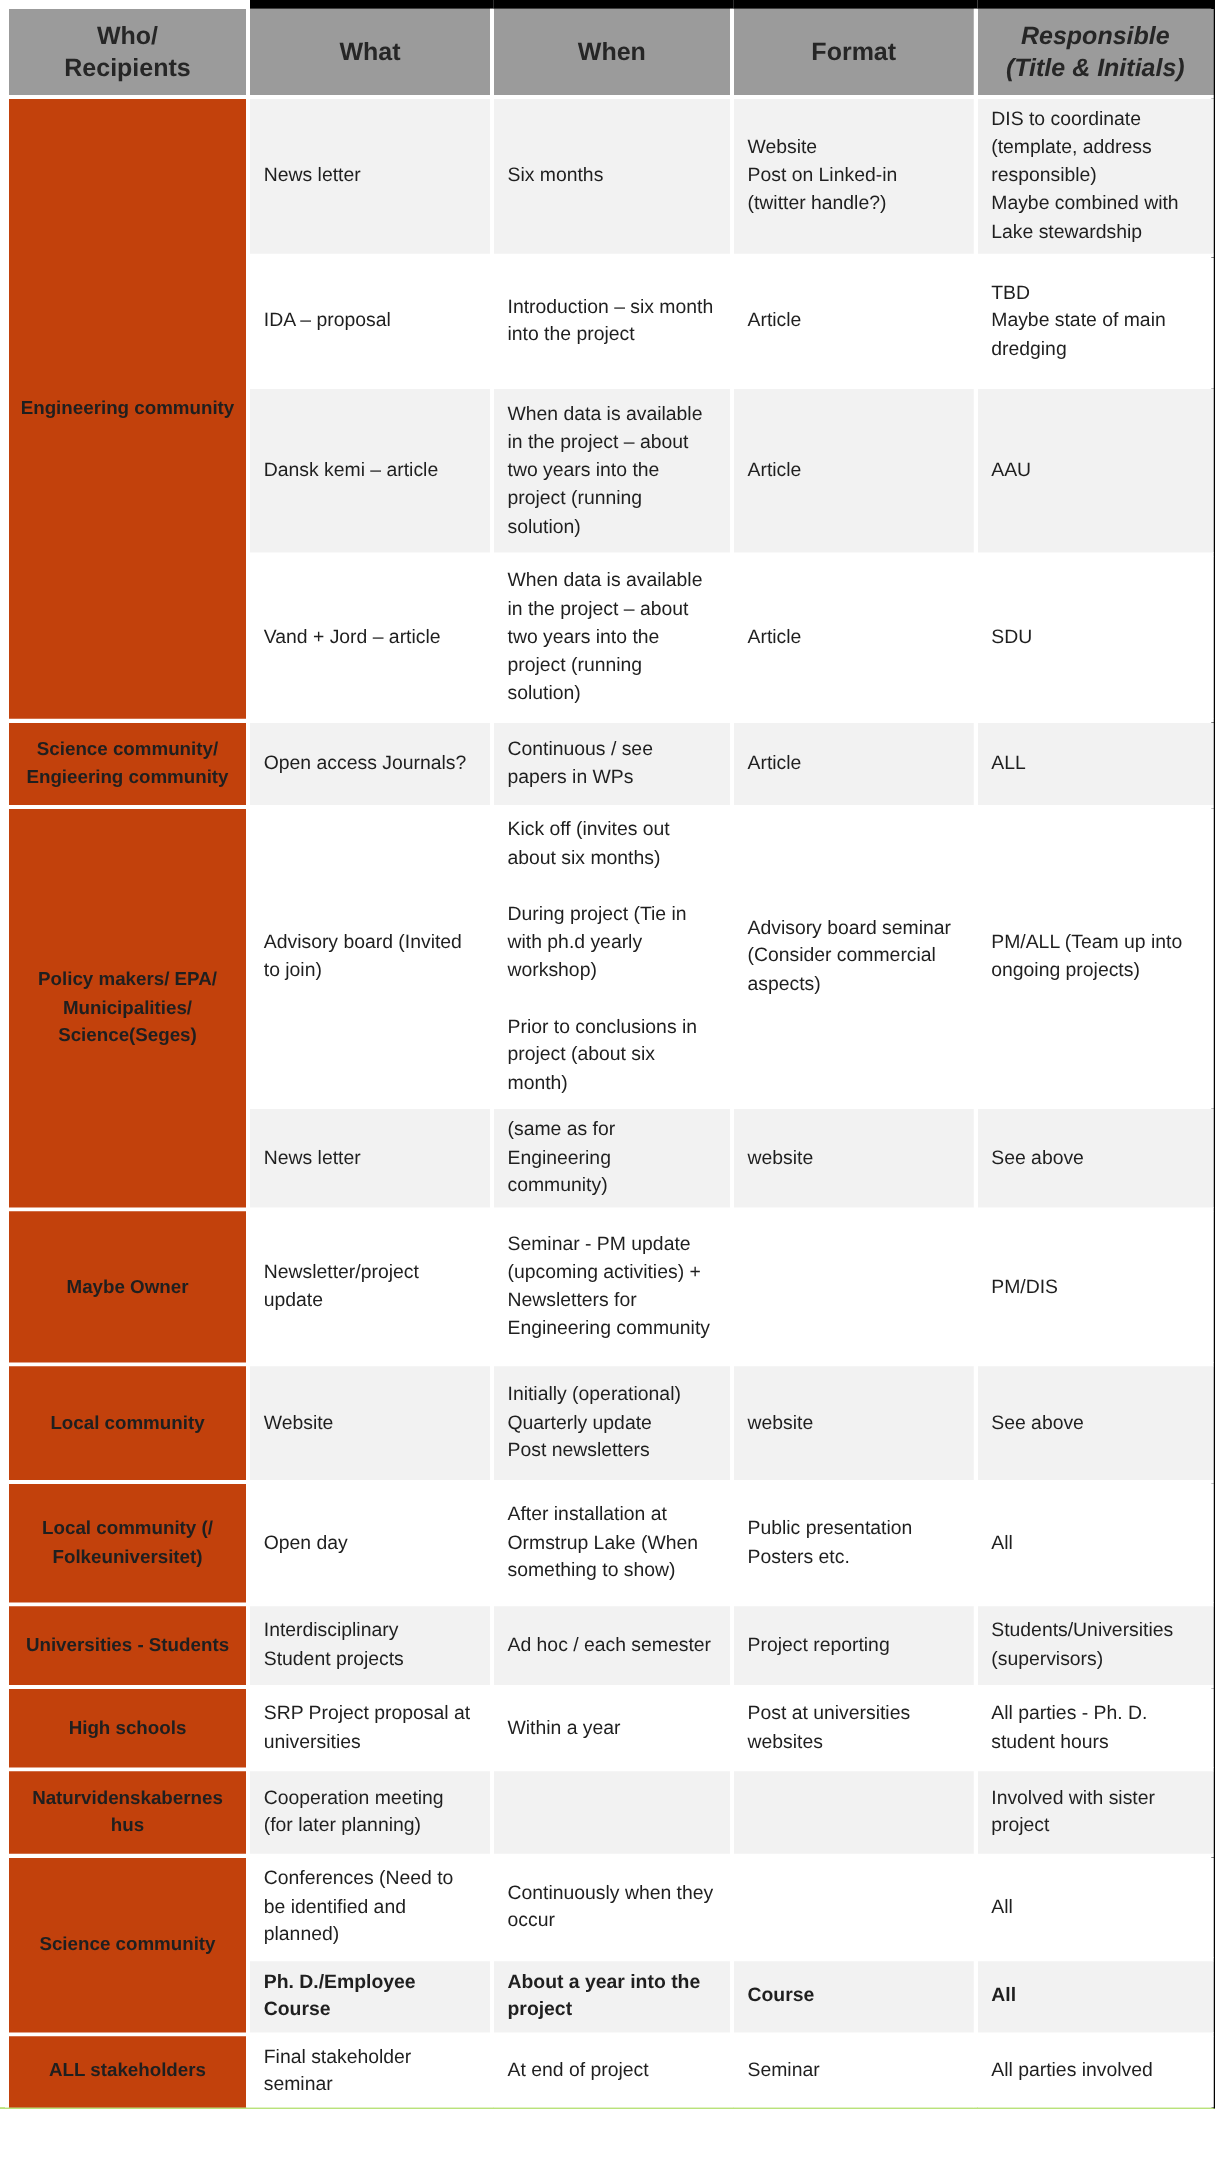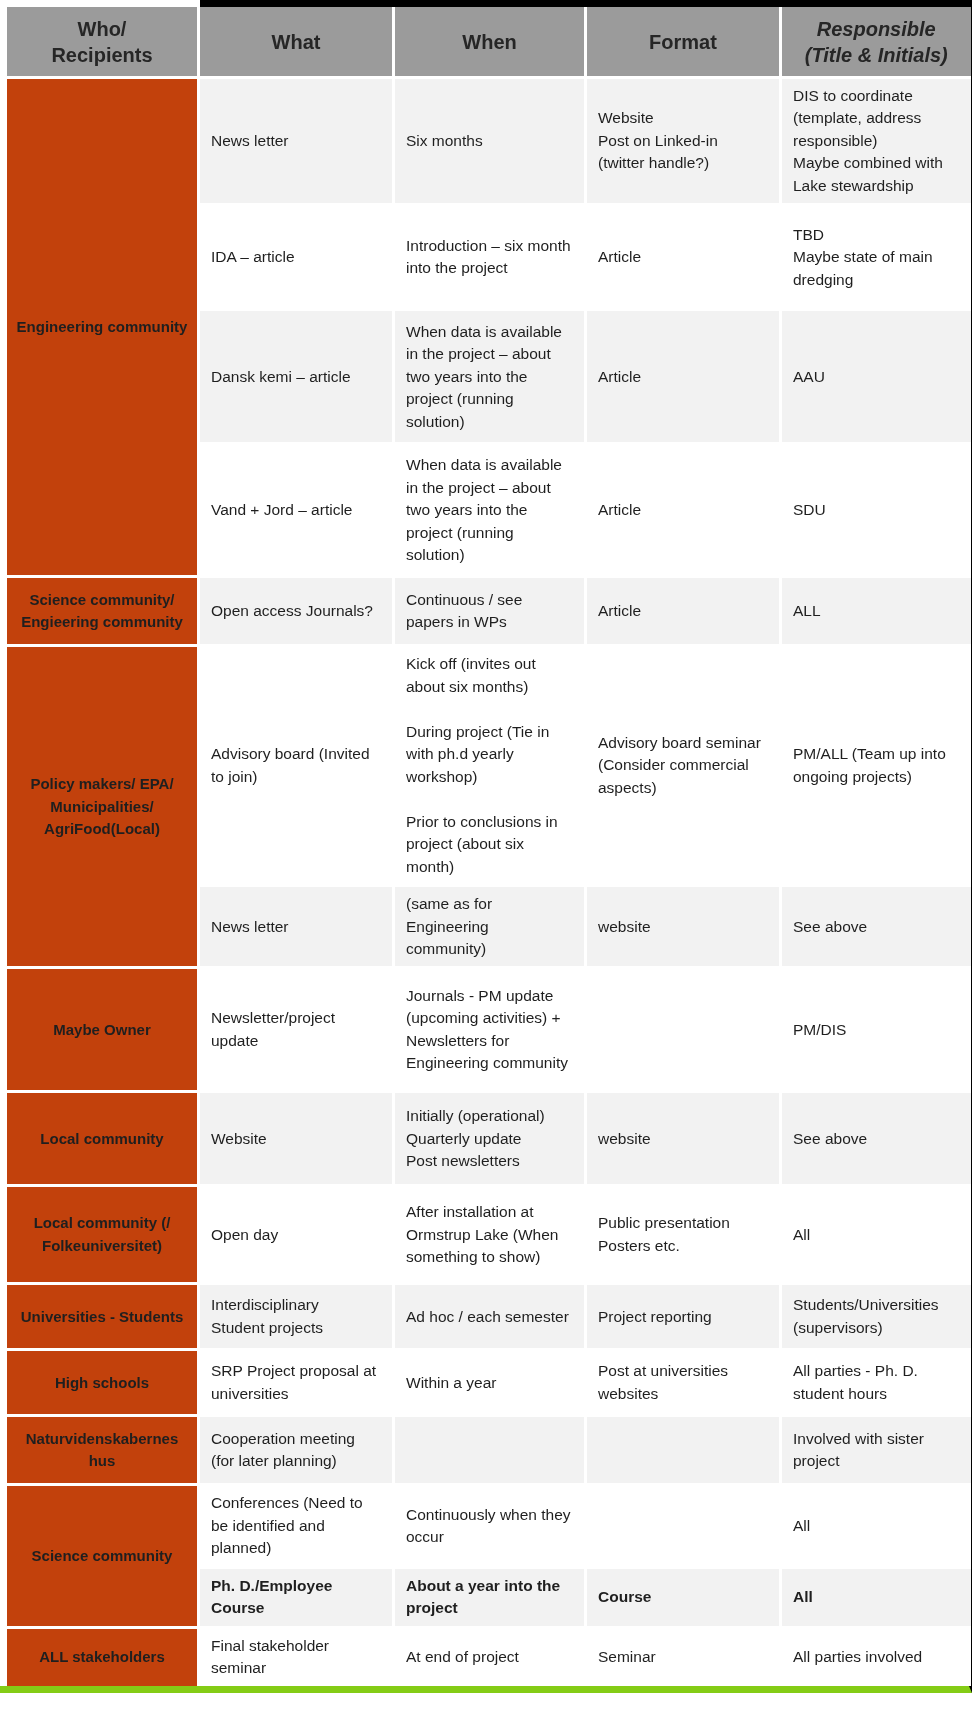--- a/index.html
+++ b/index.html
@@ -5,21 +5,21 @@
   html, body { margin: 0; padding: 0; background: #ffffff; }
   body {
     font-family: "Liberation Sans", sans-serif;
     color: #1f1f1f;
     width: 972px;
   }
   .table-wrap {
     box-sizing: border-box;
     width: 972px;
     border-right: 3px solid #000;
-    border-bottom: 7px solid #84cc16;
+    border-bottom: 1px solid #84cc16;
     padding-left: 4px;
     background: #ffffff;
   }
   table {
     border-collapse: collapse;
     table-layout: fixed;
     width: 100%;
   }
   th, td {
     border: 3px solid #ffffff;
@@ -105,21 +105,21 @@
         <td class="grp" rowspan="4">Engineering community</td>
         <td class="data">News letter</td>
         <td class="data">Six months</td>
         <td class="data">Website
 Post on Linked-in
 (twitter handle?)</td>
         <td class="data">DIS to coordinate (template, address responsible)
 Maybe combined with Lake stewardship</td>
       </tr>
       <tr>
-        <td class="data">IDA – article</td>
+        <td class="data">IDA – proposal</td>
         <td class="data">Introduction – six month into the project</td>
         <td class="data">Article</td>
         <td class="data">TBD
 Maybe state of main dredging</td>
       </tr>
       <tr>
         <td class="data">Dansk kemi – article</td>
         <td class="data">When data is available in the project – about two years into the project (running solution)</td>
         <td class="data">Article</td>
         <td class="data">AAU</td>
@@ -134,40 +134,40 @@
         <td class="grp">Science community/
 Engieering community</td>
         <td class="data">Open access Journals?</td>
         <td class="data">Continuous / see papers in WPs</td>
         <td class="data">Article</td>
         <td class="data">ALL</td>
       </tr>
       <tr>
         <td class="grp" rowspan="2">Policy makers/ EPA/
 Municipalities/
-AgriFood(Local)</td>
+Science(Seges)</td>
         <td class="data">Advisory board (Invited to join)</td>
         <td class="data">Kick off (invites out about six months)
 
 During project (Tie in with ph.d yearly workshop)
 
 Prior to conclusions in project (about six month)</td>
         <td class="data">Advisory board seminar (Consider commercial aspects)</td>
         <td class="data">PM/ALL (Team up into ongoing projects)</td>
       </tr>
       <tr>
         <td class="data">News letter</td>
         <td class="data">(same as for Engineering community)</td>
         <td class="data">website</td>
         <td class="data">See above</td>
       </tr>
       <tr>
         <td class="grp">Maybe Owner</td>
         <td class="data">Newsletter/project update</td>
-        <td class="data">Journals - PM update (upcoming activities) + Newsletters for Engineering community</td>
+        <td class="data">Seminar - PM update (upcoming activities) + Newsletters for Engineering community</td>
         <td class="data"></td>
         <td class="data">PM/DIS</td>
       </tr>
       <tr>
         <td class="grp">Local community</td>
         <td class="data">Website</td>
         <td class="data">Initially (operational)
 Quarterly update
 Post newsletters</td>
         <td class="data">website</td>

